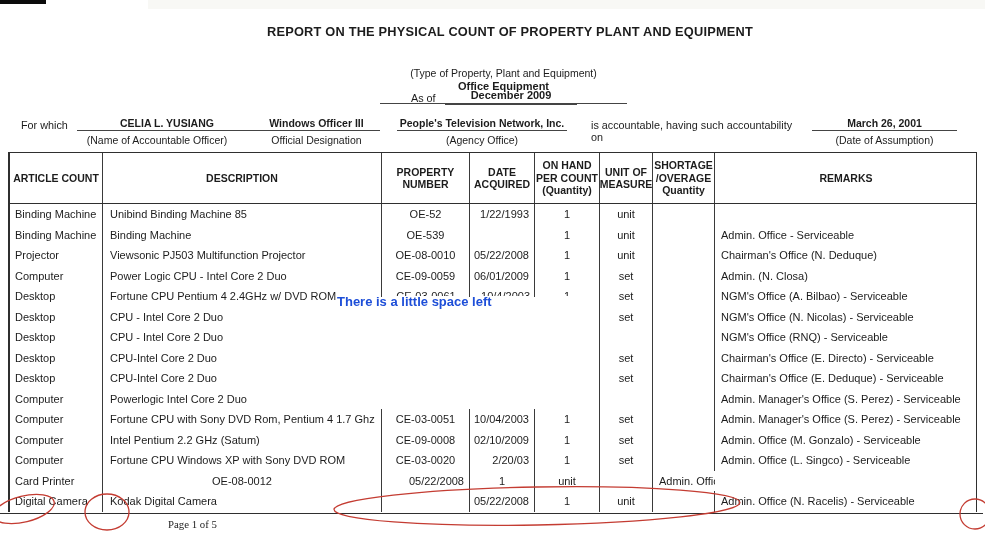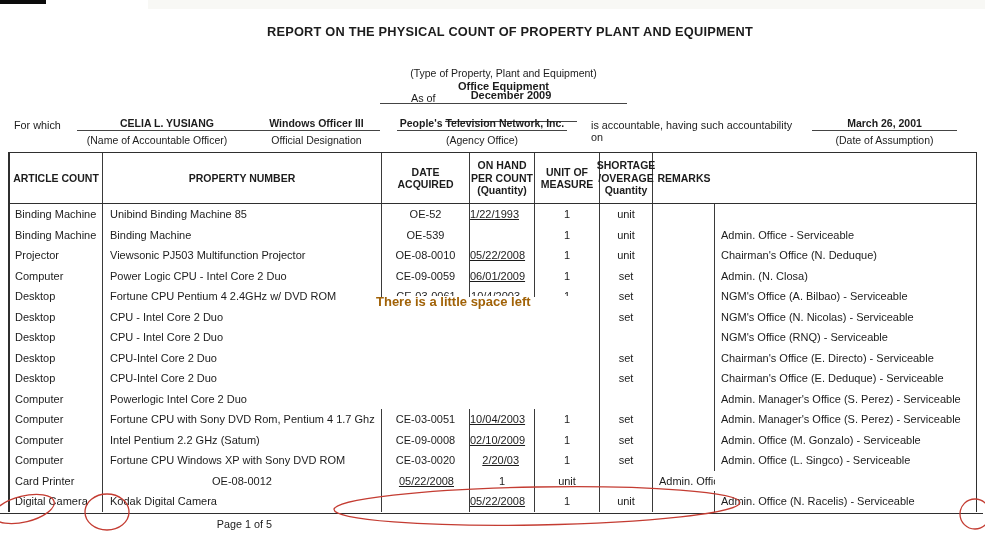--- a/index.html
+++ b/index.html
@@ -18,24 +18,24 @@
 
   
   .page-title { left: 120px; top: 24px; width: 780px; text-align: center;
     font-weight: bold; font-size: 12.8px; letter-spacing: .2px; }
   .type-box { left: 380px; top: 44px; width: 247px; text-align: center;
     border-bottom: 1px solid #444; padding-bottom: 11px;
     font-weight: bold; font-size: 11px; margin-top: 36px; }
   .type-caption { left: 380px; top: 67px; width: 247px; text-align: center; font-size: 10.5px; }
   .asof-label { left: 411px; top: 92px; font-size: 10.8px; }
   .asof-box { left: 445px; top: 89px; width: 132px; text-align: center;
-    border-bottom: 1px solid #444; padding-bottom: 20px; font-weight: bold; font-size: 11px; }
-
-  
-  .fw-label { left: 14px; top: 119px; font-size: 10.8px; }
+    border-bottom: 1px solid #444; padding-bottom: 3px; font-weight: bold; font-size: 11px; }
+
+  
+  .fw-label { left: 21px; top: 119px; font-size: 10.8px; }
   .uline { border-bottom: 1px solid #444; text-align: center; font-weight: bold;
     font-size: 10.5px; height: 14px; }
   .ucap { text-align: center; font-size: 10.5px; top: 134px; }
   .u1 { left: 77px;  top: 117px; width: 180px; }
   .u1c { left: 67px;  width: 180px; }
   .u2 { left: 253px; top: 117px; width: 127px; }
   .u2c { left: 253px; width: 127px; }
   .u3 { left: 397px; top: 117px; width: 170px; }
   .u3c { left: 397px; width: 170px; }
   .statement { left: 591px; top: 119px; width: 215px; font-size: 10.8px; }
@@ -51,34 +51,34 @@
   .hcell { border-right: 1px solid #3a3a3a; display: flex; align-items: center;
     justify-content: center; text-align: center; font-weight: bold;
     font-size: 10.5px; line-height: 12.5px; padding: 2px 1px; }
   .hcell:last-child { border-right: 0; }
   .trow { display: grid; grid-template-columns: var(--cols); height: 20.53px; }
   .cell { border-right: 1px solid #3a3a3a; font-size: 11px; line-height: 20.5px;
     white-space: nowrap; overflow: hidden; }
   .c0 { padding-left: 5px; }
   .c1 { padding-left: 7px; }
   .c2, .c4, .c5, .c6 { text-align: center; }
-  .c3 { text-align: right; padding-right: 15px; text-decoration: underline; }
+  .c3 { text-align: right; padding-right: 5px; }
   .c7 { padding-left: 6px; border-right: 0; }
   .trow.gap .c1, .trow.gap .c2, .trow.gap .c3 { border-right: 0; }
   .trow.clip .c1, .trow.clip .c2, .trow.clip .c3 { border-right: 0;
     background-image: linear-gradient(#3a3a3a, #3a3a3a);
     background-repeat: no-repeat; background-position: top right; background-size: 1px 11px; }
   .trow.clip .c2 .ct, .trow.clip .c3 .ct, .trow.clip .c4 .ct {
     display: block; height: 10px; overflow: hidden; }
 
   .bottom-rule { left: 0; top: 513px; width: 983px; height: 1px; background: #2f2f2f; }
-  .page-footer { left: 152px; top: 518px; width: 120px; text-align: right; font-size: 10.8px; }
-
-  
-  .red-note { left: 337px; top: 294px; font-size: 13px; font-weight: bold; color: #a16207; margin-left: 39px; }
+  .page-footer { left: 168px; top: 518px; width: 120px; text-align: left; font-size: 10.8px; font-family: Liberation Serif, serif; }
+
+  
+  .red-note { left: 337px; top: 294px; font-size: 13px; font-weight: bold; color: #1d4ed8; }
   .annot-svg { left: 0; top: 0; width: 985px; height: 540px; pointer-events: none; }
 </style>
 </head>
 <body>
 
 <div class="abs top-black-bar"></div>
 <div class="abs top-gray-strip"></div>
 
 <div class="abs page-title">REPORT ON THE PHYSICAL COUNT OF PROPERTY PLANT AND EQUIPMENT</div>
 <div class="abs type-box">Office Equipment</div>
@@ -93,20 +93,21 @@
 <div class="abs ucap u2c">Official Designation</div>
 <div class="abs uline u3">People's Television Network, Inc.</div>
 <div class="abs ucap u3c">(Agency Office)</div>
 <div class="abs statement">is accountable, having such accountability on</div>
 <div class="abs uline u4">March 26, 2001</div>
 <div class="abs ucap u4c">(Date of Assumption)</div>
 
 <div class="abs ppe-table">
   <div class="thead">
     <div class="hcell">ARTICLE COUNT</div>
+    <div class="hcell">DESCRIPTION</div>
     <div class="hcell">PROPERTY NUMBER</div>
     <div class="hcell">DATE ACQUIRED</div>
     <div class="hcell">ON HAND PER COUNT (Quantity)</div>
     <div class="hcell">UNIT OF MEASURE</div>
     <div class="hcell">SHORTAGE /OVERAGE Quantity</div>
     <div class="hcell">REMARKS</div>
   </div>
   <div>
       <div class="trow">
     <div class="cell c0"><span class="ct">Binding Machine</span></div>

